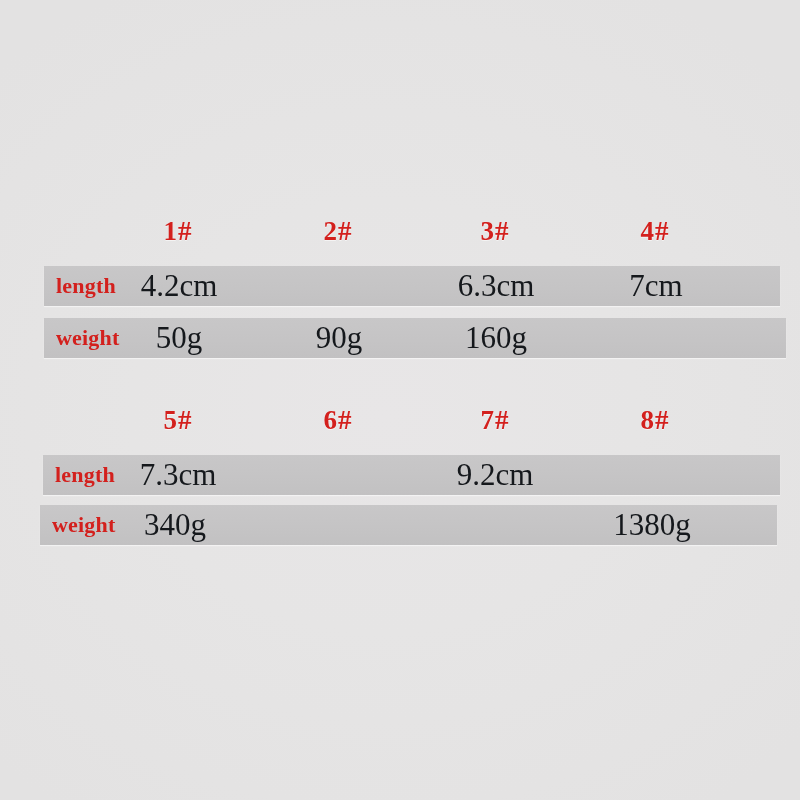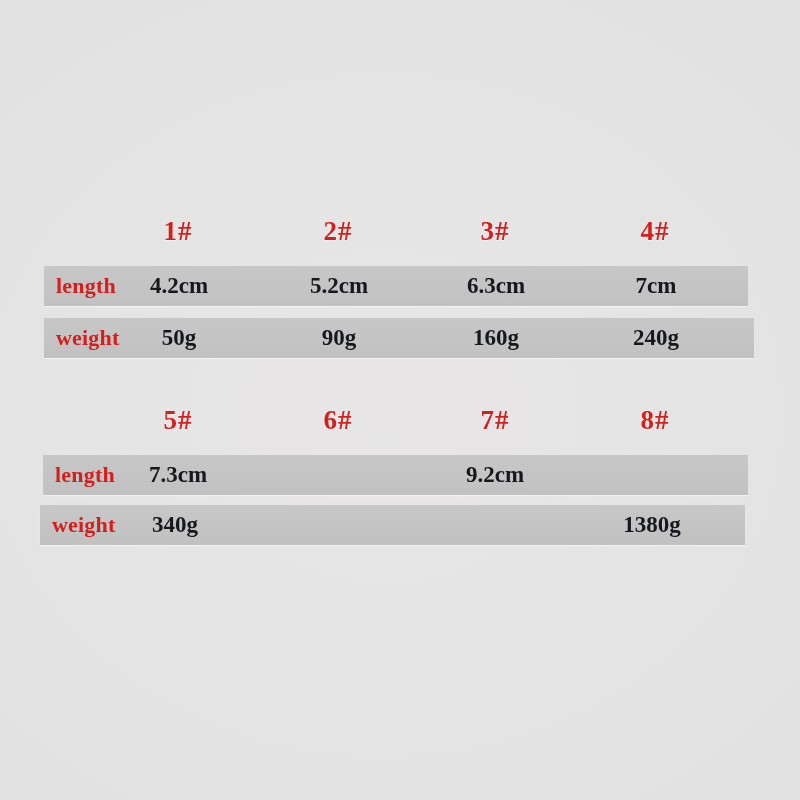--- a/index.html
+++ b/index.html
@@ -54,20 +54,21 @@
   .col-head.c1 { left: 273px; }
   .col-head.c2 { left: 430px; }
   .col-head.c3 { left: 590px; }
 
   
   .bar {
     position: absolute;
     height: 40px;
     background: linear-gradient(180deg, #c8c7c8 0%, #c5c4c5 55%, #c2c1c2 100%);
     box-shadow: 0 1px 1px rgba(255,255,255,0.5);
+    padding-left: 32px;
   }
   
   .t1 .bar.length { left: 44px;  top: 61px;  width: 704px; }
   .t1 .bar.weight { left: 44px;  top: 113px; width: 710px; }
   
   .t2 .bar.length { left: 43px;  top: 61px;  width: 705px; }
   .t2 .bar.weight { left: 40px;  top: 111px; width: 705px; }
 
   .row-label {
     position: absolute;
@@ -84,22 +85,22 @@
   }
 
   .cell {
     position: absolute;
     top: 0;
     height: 40px;
     line-height: 40px;
     width: 130px;
     text-align: center;
     color: #15181c;
-    font-size: 23px;
-    font-weight: 700;
+    font-size: 31px;
+    font-weight: 400;
     font-family: "Liberation Serif", "DejaVu Serif", serif;
     white-space: nowrap;
   }
   
   .bar .cell.v0 { left: 70px; }
   .bar .cell.v1 { left: 230px; }
   .bar .cell.v2 { left: 387px; text-align: center; }
   .bar .cell.v3 { left: 547px; }
 </style>
 </head>
@@ -112,31 +113,29 @@
     <div class="header-row">
       <div class="col-head c0">1#</div>
       <div class="col-head c1">2#</div>
       <div class="col-head c2">3#</div>
       <div class="col-head c3">4#</div>
     </div>
 
     <div class="bar length">
       <span class="row-label">length</span>
       <span class="cell v0">4.2cm</span>
-      <span class="cell v1">5.2cm</span>
       <span class="cell v2">6.3cm</span>
       <span class="cell v3">7cm</span>
     </div>
 
     <div class="bar weight">
       <span class="row-label">weight</span>
       <span class="cell v0">50g</span>
       <span class="cell v1">90g</span>
       <span class="cell v2">160g</span>
-      <span class="cell v3">240g</span>
     </div>
   </div>
 
   <div class="spec-table t2">
 
     <div class="header-row">
       <div class="col-head c0">5#</div>
       <div class="col-head c1">6#</div>
       <div class="col-head c2">7#</div>
       <div class="col-head c3">8#</div>

